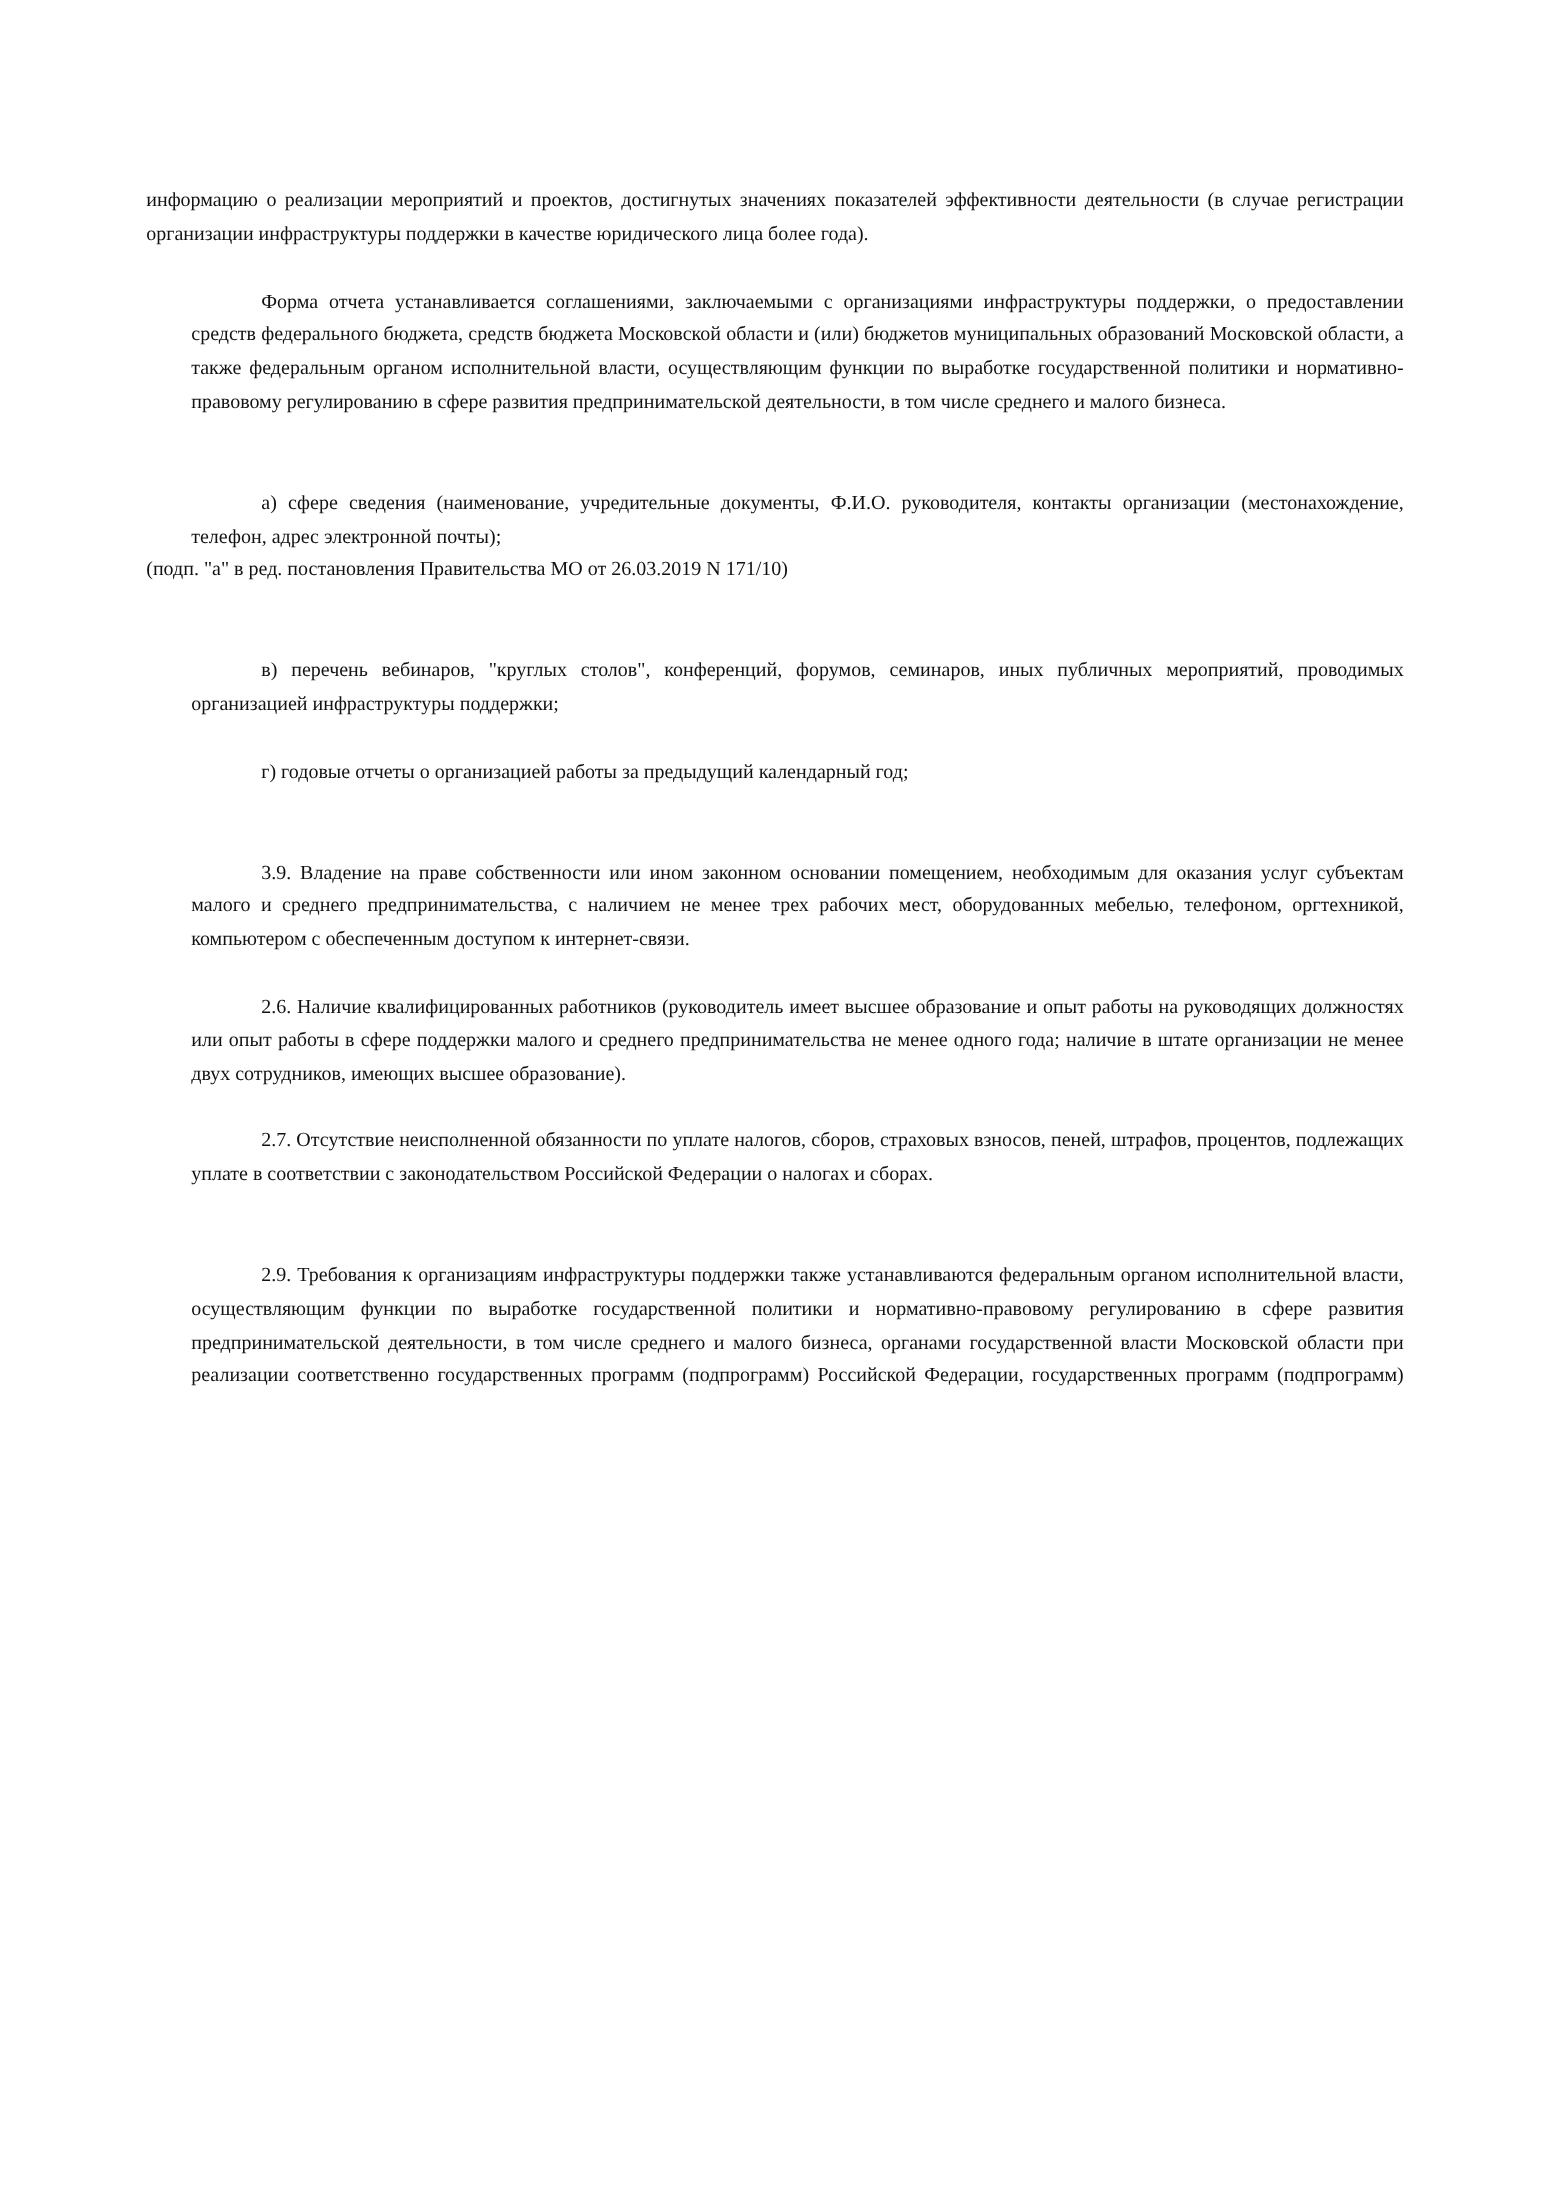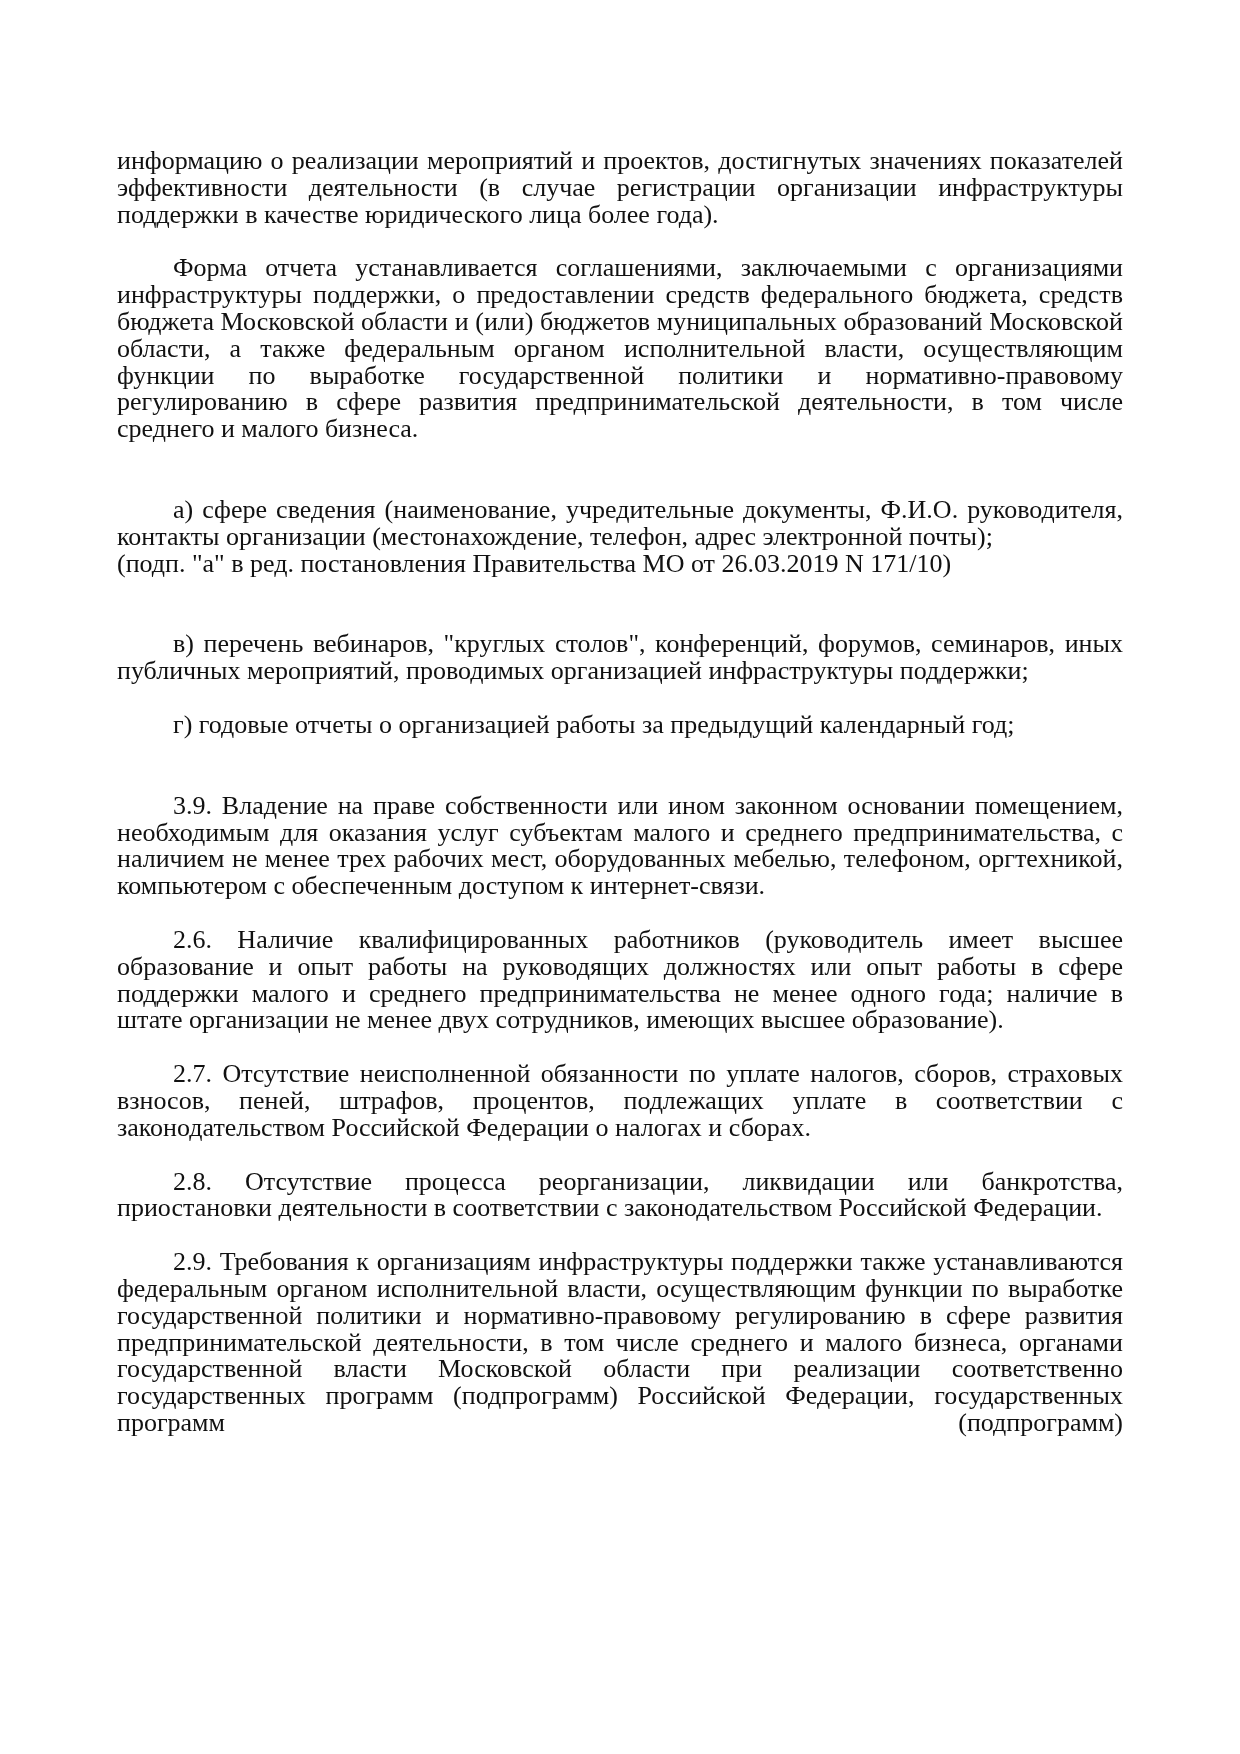--- a/index.html
+++ b/index.html
@@ -12,31 +12,32 @@
       height: 1754px;
       position: relative;
       overflow: hidden;
     }
     .page {
       position: absolute;
       left: 117px;
       top: 148px;
       width: 1006px;
       font-family: "Liberation Serif", serif;
-      font-size: 26px;
+      font-size: 16px;
       line-height: 26.8px;
       color: #111111;
     }
     .para {
       margin: 0;
       text-align: justify;
       text-align-last: left;
     }
     .para.indent {
       text-indent: 56px;
+      margin-left: 36px;
     }
     .gap {
       height: 27px;
     }
     .para.noindent {
       text-indent: 0;
     }
     .para.continued {
       text-align-last: justify;
     }
@@ -70,18 +71,17 @@
 
   <p class="para indent">3.9. Владение на праве собственности или ином законном основании помещением, необходимым для оказания услуг субъектам малого и среднего предпринимательства, с наличием не менее трех рабочих мест, оборудованных мебелью, телефоном, оргтехникой, компьютером с обеспеченным доступом к интернет-связи.</p>
   <div class="gap"></div>
 
   <p class="para indent">2.6. Наличие квалифицированных работников (руководитель имеет высшее образование и опыт работы на руководящих должностях или опыт работы в сфере поддержки малого и среднего предпринимательства не менее одного года; наличие в штате организации не менее двух сотрудников, имеющих высшее образование).</p>
   <div class="gap"></div>
 
   <p class="para indent">2.7. Отсутствие неисполненной обязанности по уплате налогов, сборов, страховых взносов, пеней, штрафов, процентов, подлежащих уплате в соответствии с законодательством Российской Федерации о налогах и сборах.</p>
   <div class="gap"></div>
 
-  <p class="para indent">2.8. Отсутствие процесса реорганизации, ликвидации или банкротства, приостановки деятельности в соответствии с законодательством Российской Федерации.</p>
   <div class="gap"></div>
 
   <p class="para indent continued">2.9. Требования к организациям инфраструктуры поддержки также устанавливаются федеральным органом исполнительной власти, осуществляющим функции по выработке государственной политики и нормативно-правовому регулированию в сфере развития предпринимательской деятельности, в том числе среднего и малого бизнеса, органами государственной власти Московской области при реализации соответственно государственных программ (подпрограмм) Российской Федерации, государственных программ (подпрограмм)</p>
 
 </div>
 
 </body></html>

